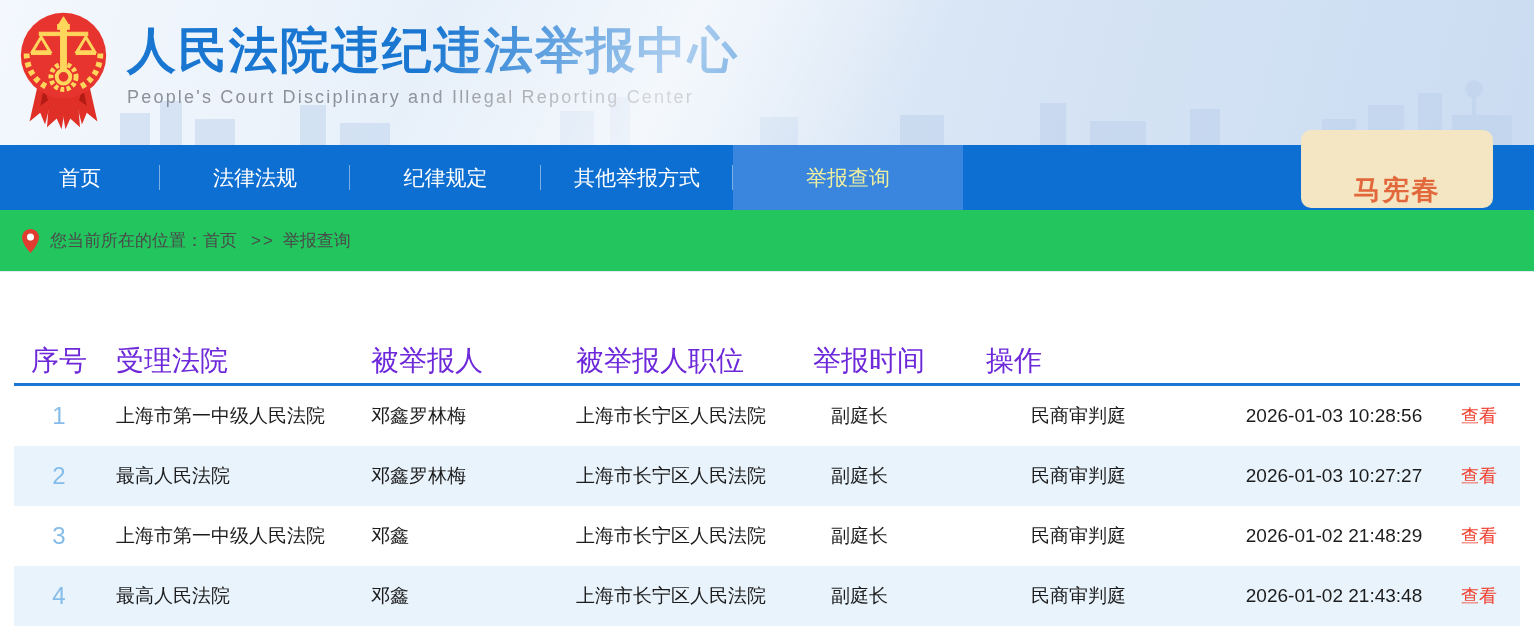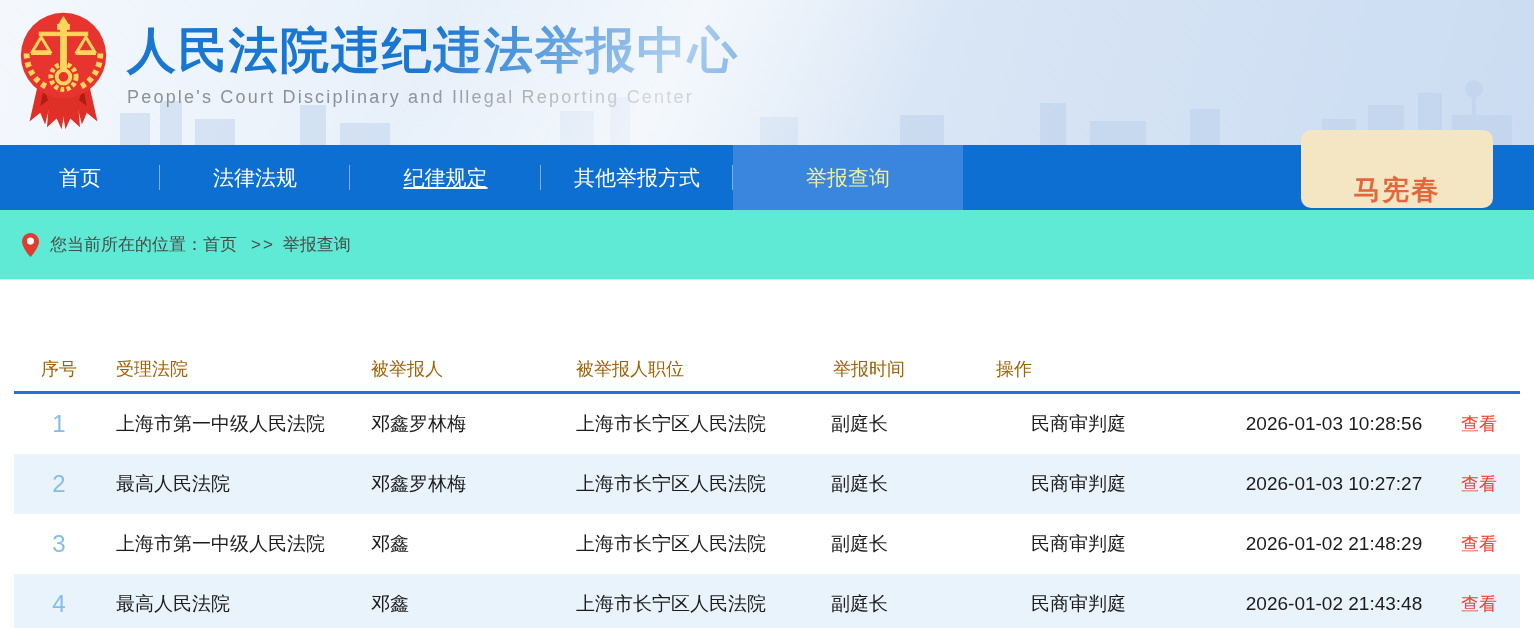--- a/index.html
+++ b/index.html
@@ -20,50 +20,50 @@
   .title-cn { font-size:49px; font-weight:700; color:#1977d2; letter-spacing:2px;
     line-height:1.15; white-space:nowrap; }
   .title-en { margin-top:9px; font-size:18px; color:#8b9099; letter-spacing:2.2px; white-space:nowrap; }
 
   
   .navbar { position:relative; height:65px; background:#0d6fd1; display:flex; }
   .nav-item { height:65px; line-height:65px; text-align:center; color:#fff;
     font-size:21px; cursor:pointer; position:relative; }
   .nav-item:nth-child(1){ width:160px; }
   .nav-item:nth-child(2){ width:190px; }
-  .nav-item:nth-child(3){ width:191px;text-decoration:underline; }
+  .nav-item:nth-child(3){ width:191px; }
   .nav-item:nth-child(4){ width:192px; }
   .nav-item:nth-child(5){ width:230px;text-align:center; }
   .nav-item:nth-child(6){ width:194px; }
   .nav-item:nth-child(-n+4)::after { content:""; position:absolute; right:0; top:20px;
     width:1px; height:25px; background:rgba(255,255,255,.45); }
   .nav-item.active { background:#3a85dd; color:#eef0a0; }
 
   .user-badge { position:absolute; left:1301px; top:130px; width:192px; height:78px;
     background:#f4e6c3; border-radius:10px; display:flex; justify-content:center;
     align-items:flex-end; z-index:5; cursor:pointer; }
   .user-badge span { font-size:27px; font-weight:700; color:#e2683c; letter-spacing:2px; }
 
   
-  .breadcrumb { height:70px; background:#5eead4; border-bottom:1px solid #e4eaf1;
+  .breadcrumb { height:62px; background:#22c55e; border-bottom:1px solid #e4eaf1;
     display:flex; align-items:center; padding-left:22px; }
   .pin-icon { width:17px; height:24px; margin-right:11px; flex:0 0 auto; }
   .crumb-text { font-size:17px; color:#4a4a4a; }
   .crumb-text a { color:#4a4a4a; text-decoration:none; cursor:pointer; }
   .crumb-sep { margin:0 8px 0 14px; letter-spacing:2px; }
 
   
   .content { background:#fff; }
   .report-table { margin:66px 14px 0 14px; }
   .trow { display:flex; align-items:center; height:60px; }
   .trow.head { height:48px; border-bottom:3px solid #1a75d4; }
   .trow.stripe { background:#e9f3fc; }
   .cell { font-size:19px; color:#1c1c1c; padding-left:12px; white-space:nowrap;
     overflow:hidden; }
-  .head .cell { font-size:18px; color:#a16207; }
+  .head .cell { font-size:28px; color:#6d28d9; }
   .col-no   { width:90px;  text-align:center; padding-left:0; }
   .col-court{ width:255px; }
   .col-rep  { width:205px; }
   .col-rct  { width:255px; }
   .col-pos  { width:200px; }
   .col-dept { width:210px; }
   .col-time { width:210px; text-align:center; padding-left:0; }
   .col-act  { width:80px;  text-align:center; padding-left:0; }
   .row-no { color:#85bce9; font-size:24px; }
   .view-link { color:#ef4130; font-size:18px; text-decoration:none; cursor:pointer; }

